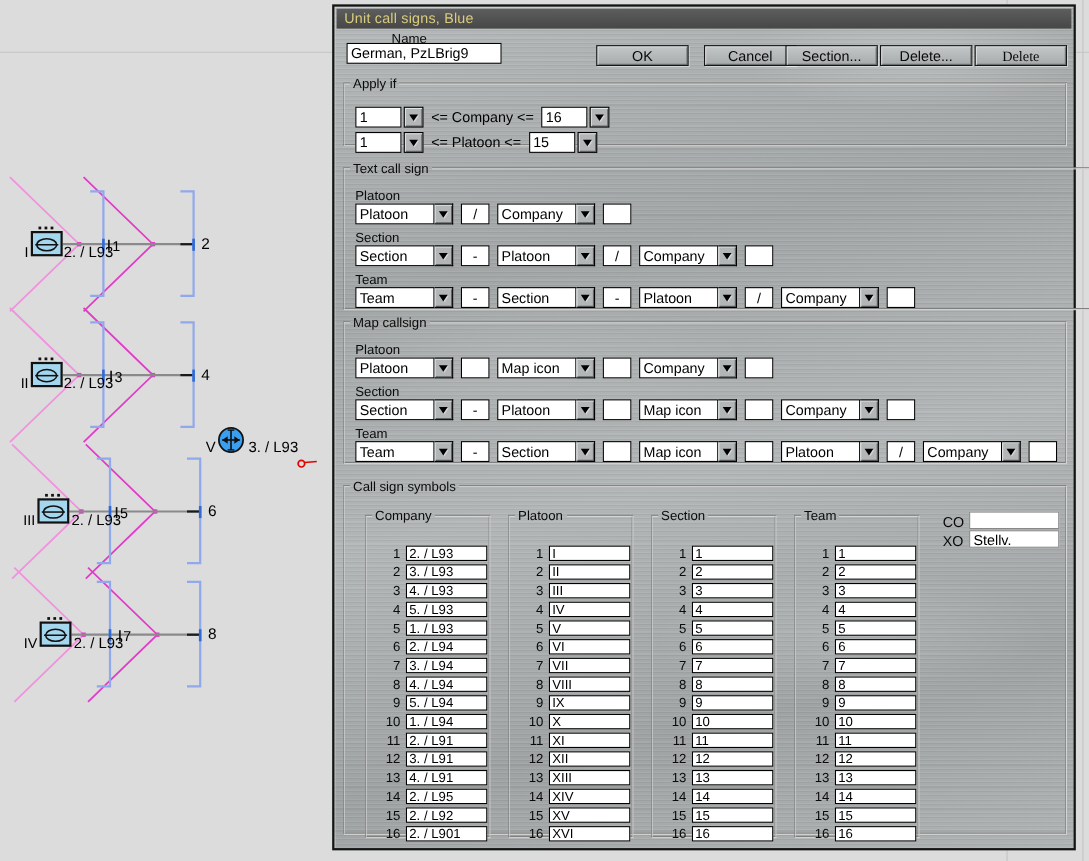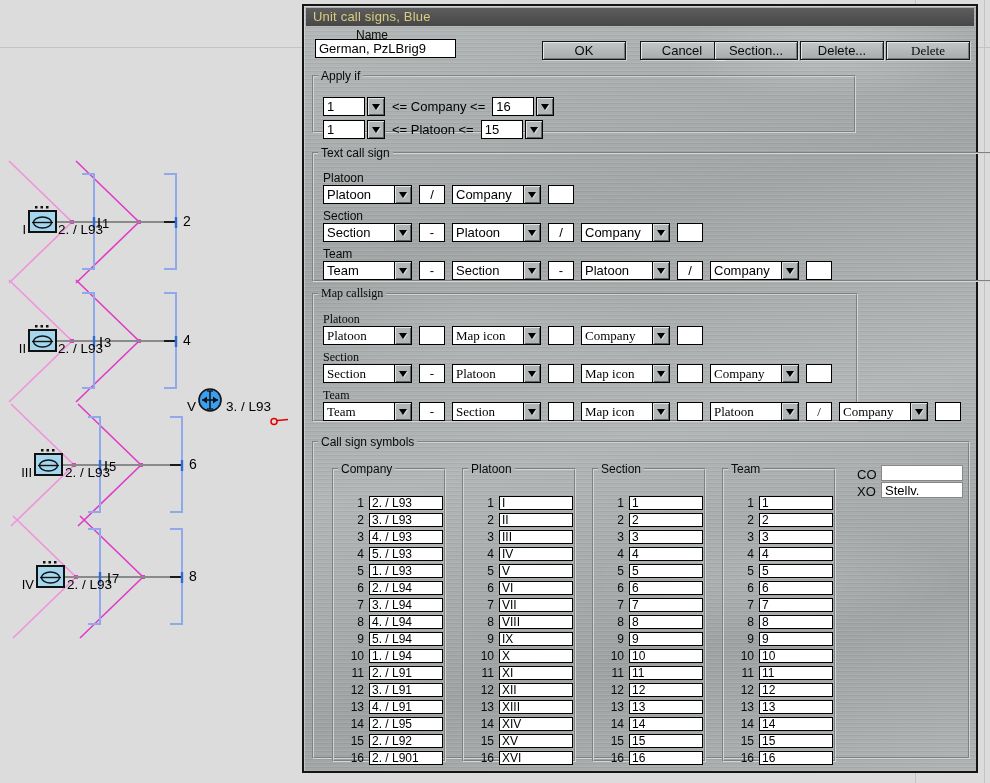--- a/index.html
+++ b/index.html
@@ -211,21 +211,21 @@
 
     <span class="lbl" style="left:20px;top:22px;margin-left:32px;">Name</span>
     <input class="tinput" style="left: 11px; top: 33px; width: 141px; height: 19px;" value="German, PzLBrig9">
 
     <button class="btn" style="left:238px;">OK</button>
     <button class="btn" style="left:336px;">Cancel</button>
     <button class="btn" style="left:410px;">Section...</button>
     <button class="btn" style="left:496px;">Delete...</button>
     <button class="btn" style="left:582px;font-family:Liberation Serif, serif;">Delete</button>
 
-    <fieldset style="left:8px;top:63px;width:544px;height:64px;">
+    <fieldset style="left:8px;top:63px;width:658px;height:64px;">
       <legend>Apply if</legend>
       <div class="apply-row" style="top:14px;">
         <span class="afield">1</span>
         <span class="ddbtn">
             <span class="tri"></span>
           </span>
         <span class="applbl">&lt;= Company &lt;=</span>
         <span class="afield">16</span>
         <span class="ddbtn">
             <span class="tri"></span>
@@ -313,21 +313,21 @@
           <span class="combo">
             <span class="cv">Company</span>
             <span class="ca">
               <span class="tri"></span>
             </span>
           </span>
           <span class="sepbox"></span>
         </div>
       </fieldset>
 
-    <fieldset id="map-cs" style="left:8px;top:280px;width:546px;height:136px;font-family:Liberation Serif, serif;">
+    <fieldset id="map-cs" style="left:8px;top:280px;width:658px;height:136px;">
       <legend>Map callsign</legend>
     <div class="cs-label" style="top: 11px;">Platoon</div>
         <div class="cs-row" style="top: 25px;">
           <span class="combo">
             <span class="cv">Platoon</span>
             <span class="ca">
               <span class="tri"></span>
             </span>
           </span>
           <span class="sepbox"></span>

